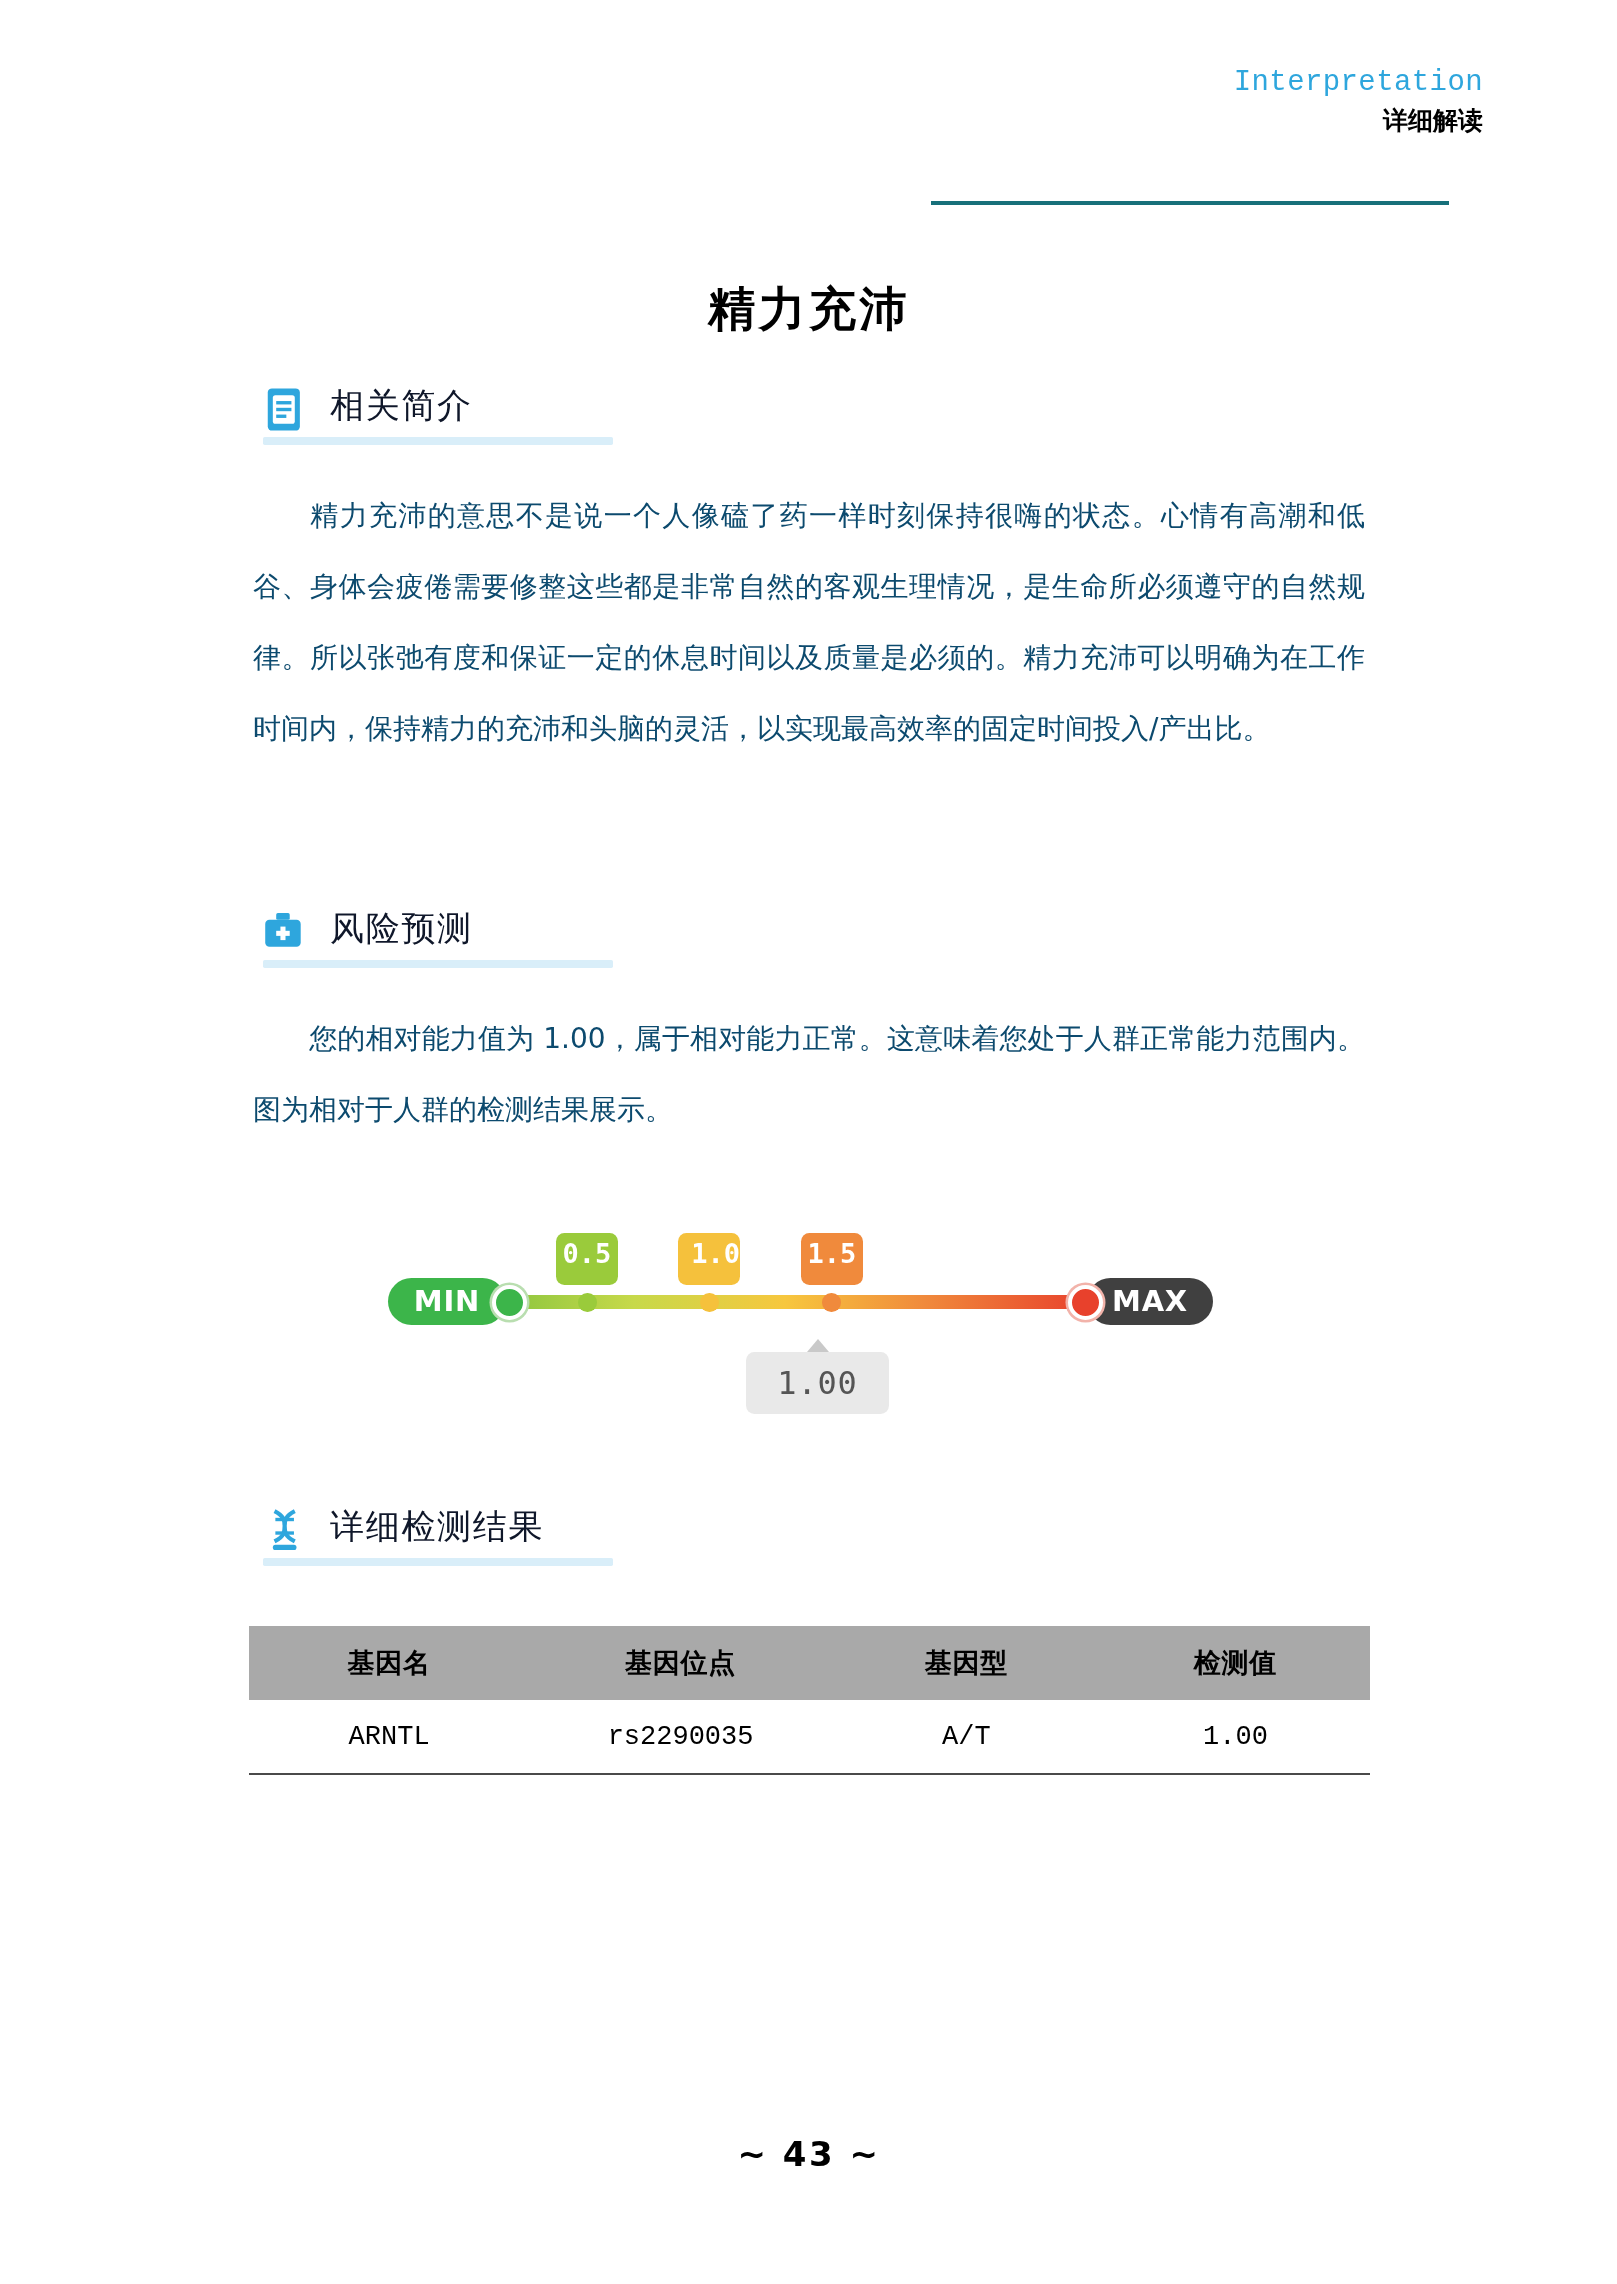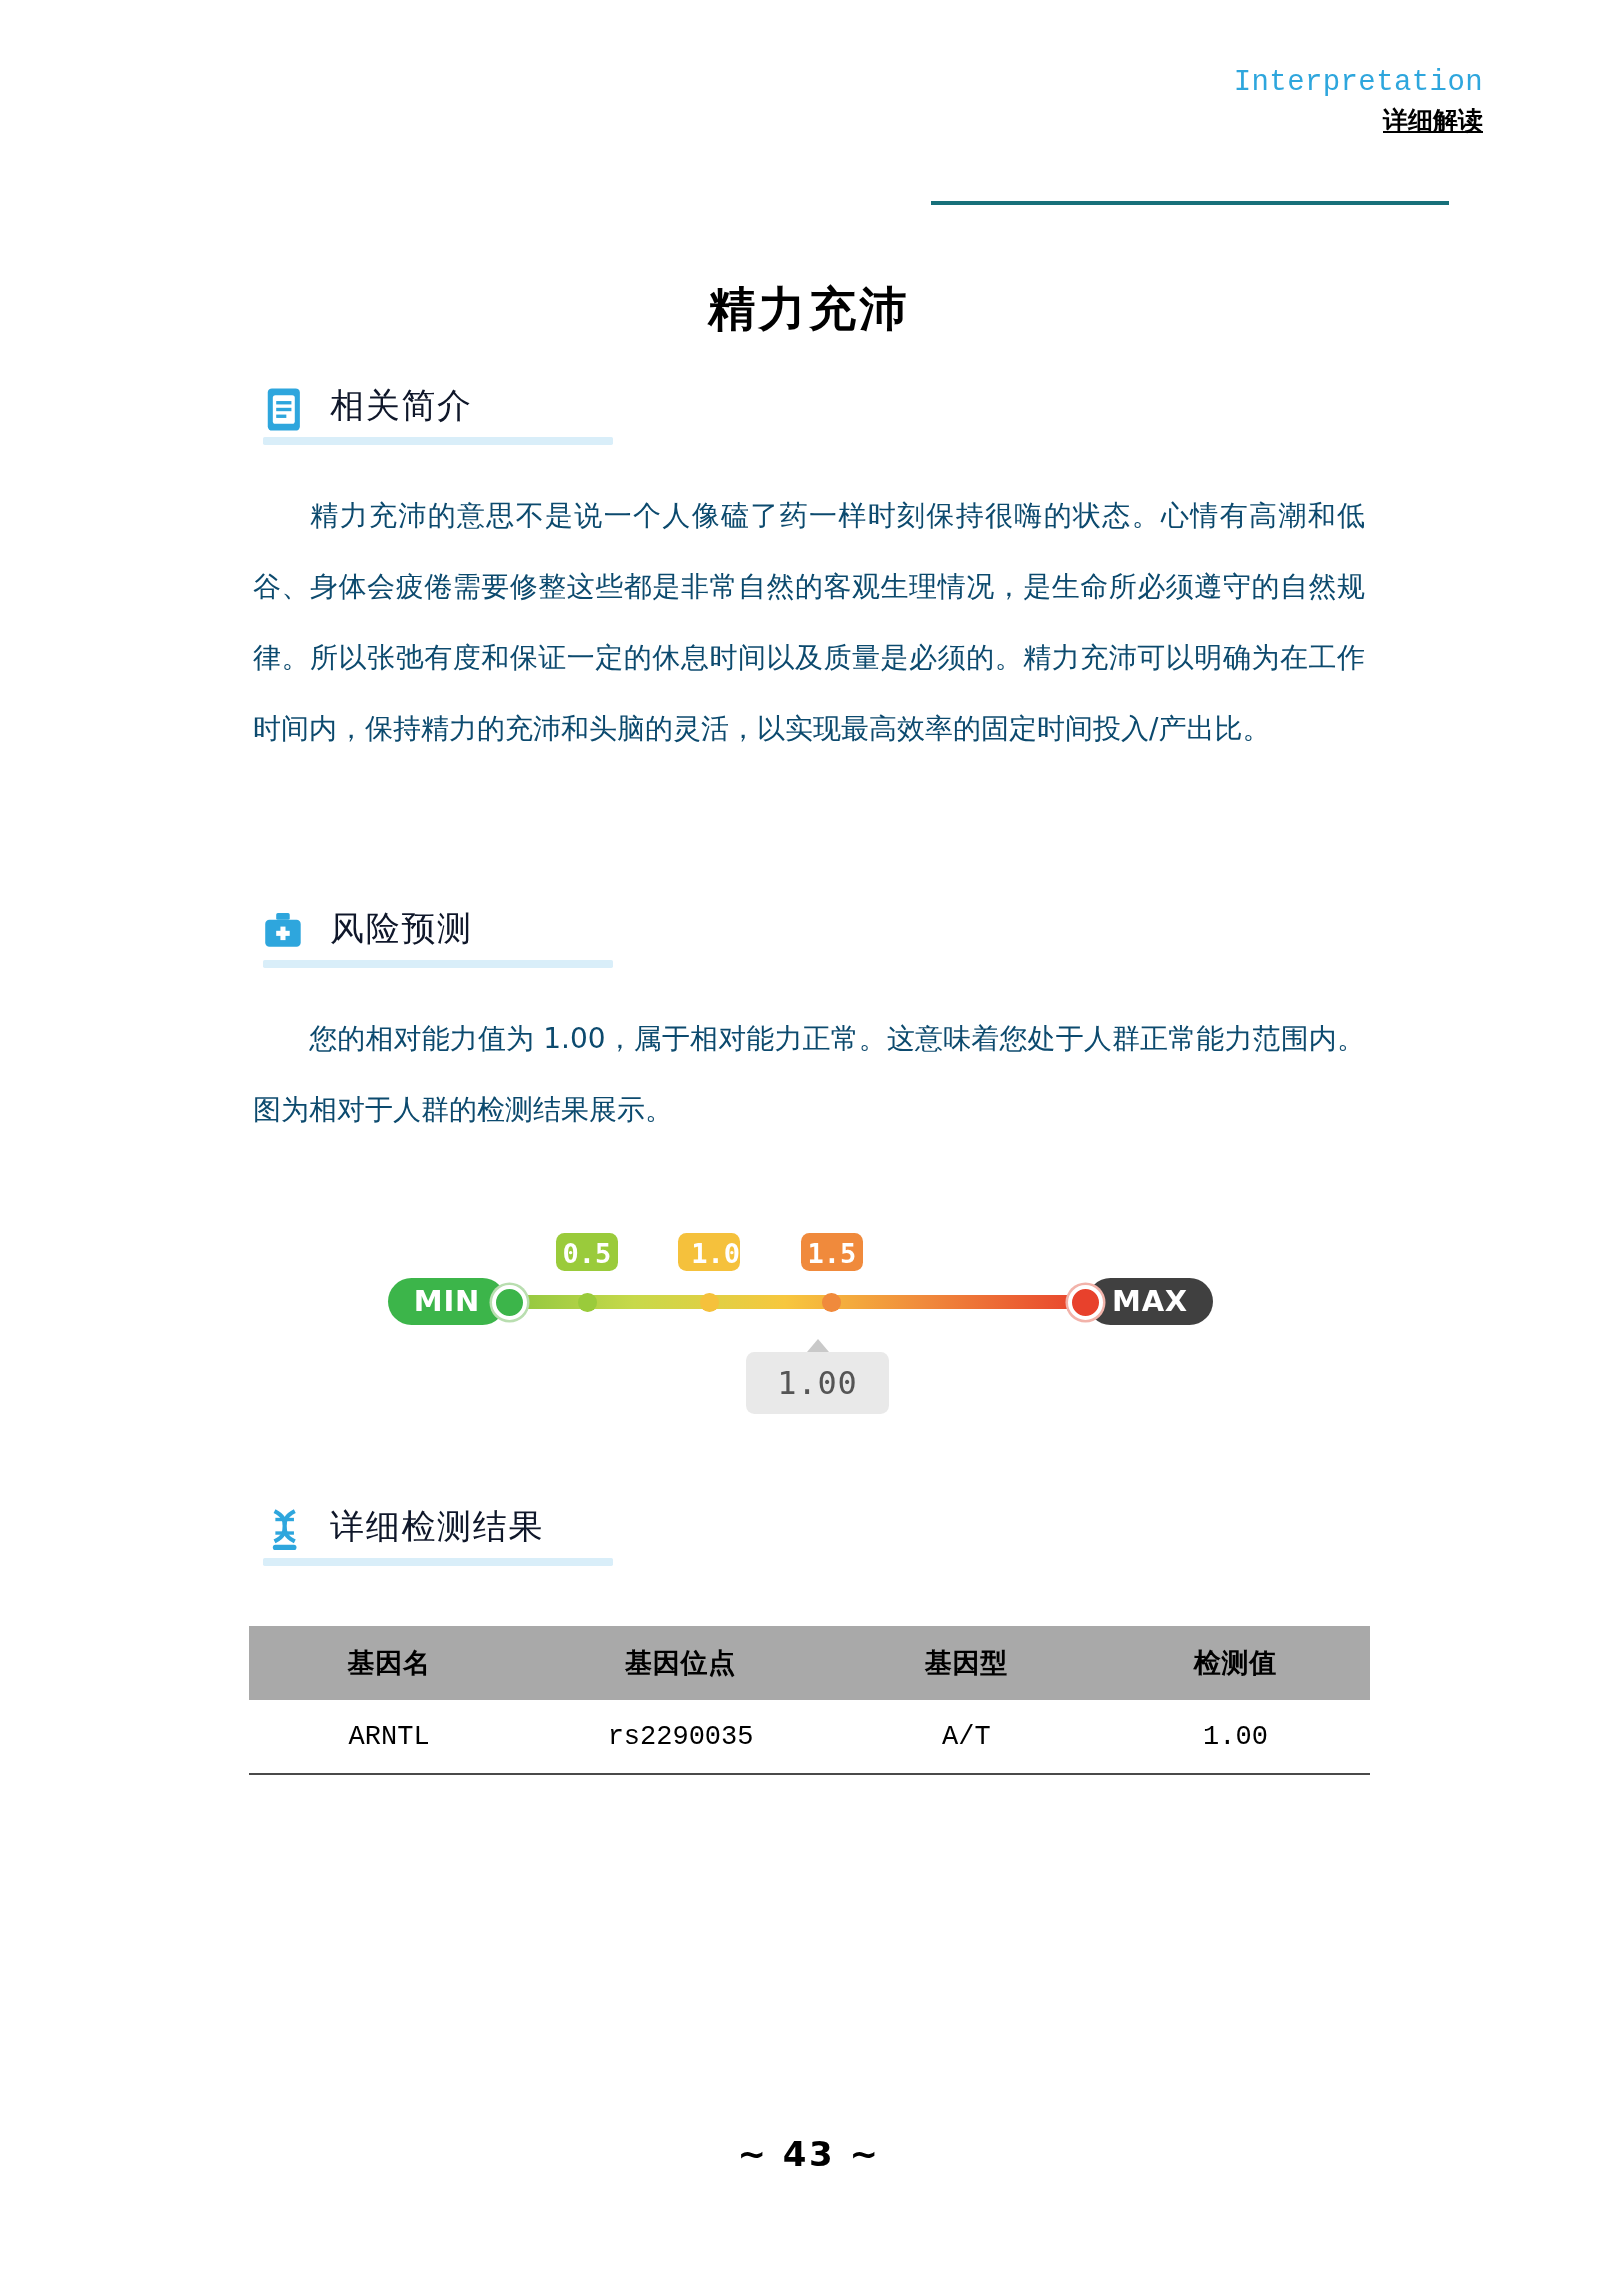--- a/index.html
+++ b/index.html
@@ -37,21 +37,20 @@
     letter-spacing: 0.4px;
     line-height: 1.2;
   }
   .header-cn {
     font-family: "DejaVu Sans", sans-serif;
     font-size: 25px;
     font-weight: bold;
     color: #000;
     margin-top: 5px;
     line-height: 1.2;
-    text-decoration: underline;
   }
   .header-rule {
     position: absolute;
     top: 201px;
     left: 931px;
     width: 518px;
     height: 4.2px;
     background: #17707a;
   }
 
@@ -165,21 +164,21 @@
     top: 67px;
     width: 18.5px;
     height: 18.5px;
     border-radius: 50%;
   }
 
   .tick-label {
     position: absolute;
     top: 6.7px;
     width: 62px;
-    height: 38px;
+    height: 52px;
     line-height: 42px;
     border-radius: 8.4px;
     text-align: center;
     font-family: "DejaVu Sans Mono", monospace;
     font-size: 27px;
     font-weight: bold;
     color: #ffffff;
   }
 
   .value-bubble {

